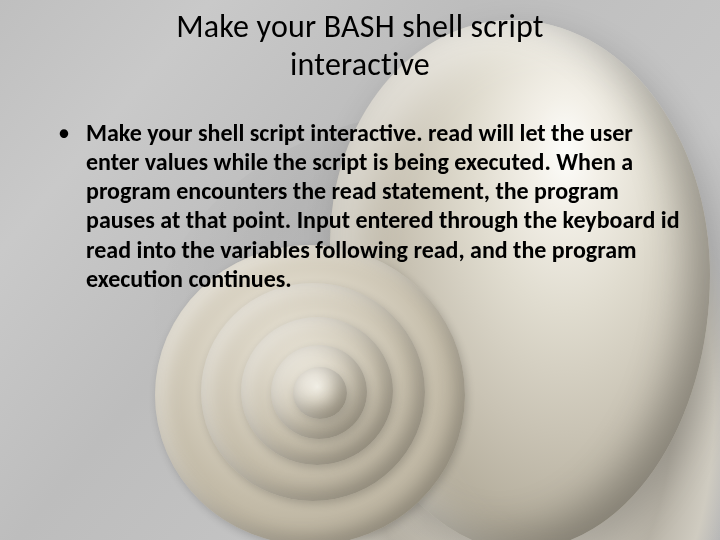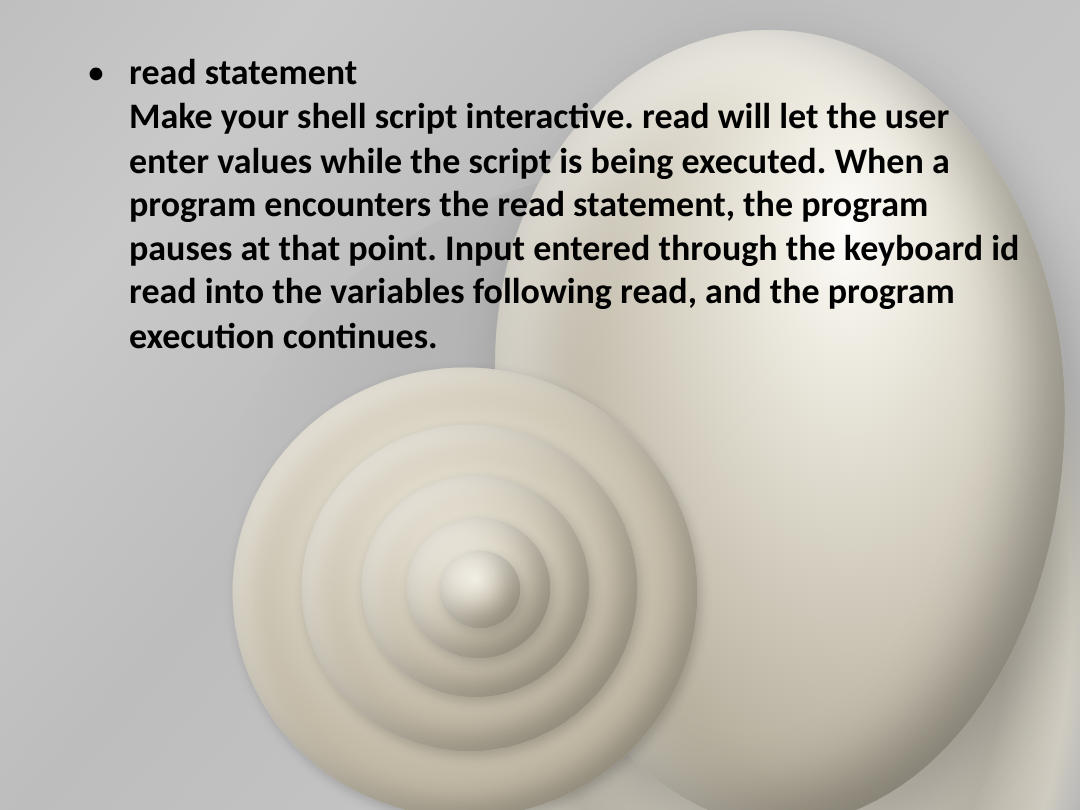--- a/index.html
+++ b/index.html
@@ -115,21 +115,24 @@
 <div class="shell-outer"></div>
 <div class="spiral">
   <div class="ring r1"></div>
   <div class="ring r2"></div>
   <div class="ring r3"></div>
   <div class="ring r4"></div>
   <div class="ring r5"></div>
 </div>
 
 <div class="slide">
+  <div class="title">
+    <span>Make your BASH shell script</span><br>
+    <span>interactive</span>
+  </div>
   <div class="body">
     <ul class="bullets">
       <li>
-        <span class="term">read statement</span>
         <span class="desc">Make your shell script interactive. read will let the user enter values while the script is being executed. When a program encounters the read statement, the program pauses at that point. Input entered through the keyboard id read into the variables following read, and the program execution continues.</span>
       </li>
     </ul>
   </div>
 </div>
 
 </body></html>

